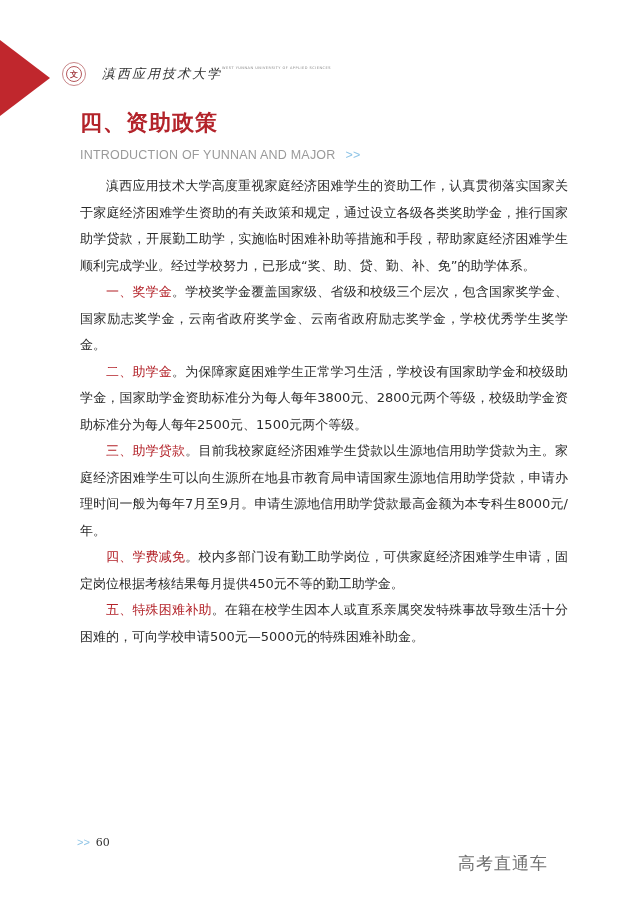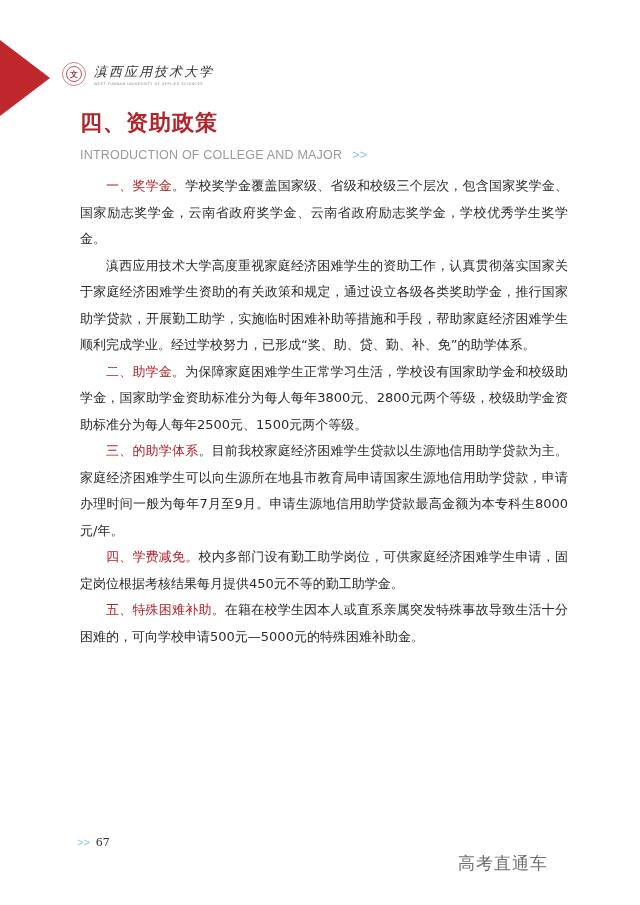--- a/index.html
+++ b/index.html
@@ -15,21 +15,21 @@
   .logo { position: absolute; left: 62px; top: 62px; display: flex; align-items: center; }
   .logo-seal {
     width: 24px; height: 24px; border-radius: 50%; border: 1.5px solid #c9888a;
     display: flex; align-items: center; justify-content: center; box-sizing: border-box;
   }
   .logo-seal-inner {
     width: 16px; height: 16px; border-radius: 50%; border: 1px solid #b5565a;
     display: flex; align-items: center; justify-content: center; box-sizing: border-box;
     font-size: 8px; color: #a33a3f; font-weight: bold;
   }
-  .logo-text { margin-left: 8px; display: flex; flex-direction: column; }
+  .logo-text { margin-left: 16px; display: flex; flex-direction: row; }
   .logo-cn { font-family: "DejaVu Serif", serif; font-size: 13px; letter-spacing: 2px; color: #333; font-style: italic; }
   .logo-en { font-size: 3.5px; letter-spacing: 0.5px; color: #888; margin-top: 1px; }
 
   .section-title {
     position: absolute; left: 80px; top: 108px; font-size: 22px; font-weight: bold;
     color: #b3232a; letter-spacing: 1px;
   }
   .section-subtitle {
     position: absolute; left: 80px; top: 148px; font-size: 12.5px; color: #9a9a9a; letter-spacing: 0.2px;
     font-family: "Liberation Sans", sans-serif;
@@ -62,41 +62,41 @@
     <div class="logo-seal-inner">文</div>
   </div>
   <div class="logo-text">
     <span class="logo-cn">滇西应用技术大学</span>
     <span class="logo-en">WEST YUNNAN UNIVERSITY OF APPLIED SCIENCES</span>
   </div>
 </div>
 
 <div class="section-title">四、资助政策</div>
 <div class="section-subtitle">
-  <span>INTRODUCTION OF COLLEGE AND MAJOR</span><span class="arrows">&gt;&gt;</span>
+  <span>INTRODUCTION OF YUNNAN AND MAJOR</span><span class="arrows">&gt;&gt;</span>
 </div>
 
 <div class="content">
   <p class="para">
-    <span class="hl">一、奖学金</span><span>。学校奖学金覆盖国家级、省级和校级三个层次，包含国家奖学金、国家励志奖学金，云南省政府奖学金、云南省政府励志奖学金，学校优秀学生奖学金。</span>
+    <span class="hl"></span><span>滇西应用技术大学高度重视家庭经济困难学生的资助工作，认真贯彻落实国家关于家庭经济困难学生资助的有关政策和规定，通过设立各级各类奖助学金，推行国家助学贷款，开展勤工助学，实施临时困难补助等措施和手段，帮助家庭经济困难学生顺利完成学业。经过学校努力，已形成“奖、助、贷、勤、补、免”的助学体系。</span>
   </p>
   <p class="para">
-    <span class="hl"></span><span>滇西应用技术大学高度重视家庭经济困难学生的资助工作，认真贯彻落实国家关于家庭经济困难学生资助的有关政策和规定，通过设立各级各类奖助学金，推行国家助学贷款，开展勤工助学，实施临时困难补助等措施和手段，帮助家庭经济困难学生顺利完成学业。经过学校努力，已形成“奖、助、贷、勤、补、免”的助学体系。</span>
+    <span class="hl">一、奖学金</span><span>。学校奖学金覆盖国家级、省级和校级三个层次，包含国家奖学金、国家励志奖学金，云南省政府奖学金、云南省政府励志奖学金，学校优秀学生奖学金。</span>
   </p>
   <p class="para">
     <span class="hl">二、助学金</span><span>。为保障家庭困难学生正常学习生活，学校设有国家助学金和校级助学金，国家助学金资助标准分为每人每年3800元、2800元两个等级，校级助学金资助标准分为每人每年2500元、1500元两个等级。</span>
   </p>
   <p class="para">
-    <span class="hl">三、的助学体系</span><span>。目前我校家庭经济困难学生贷款以生源地信用助学贷款为主。家庭经济困难学生可以向生源所在地县市教育局申请国家生源地信用助学贷款，申请办理时间一般为每年7月至9月。申请生源地信用助学贷款最高金额为本专科生8000元/年。</span>
+    <span class="hl">三、助学贷款</span><span>。目前我校家庭经济困难学生贷款以生源地信用助学贷款为主。家庭经济困难学生可以向生源所在地县市教育局申请国家生源地信用助学贷款，申请办理时间一般为每年7月至9月。申请生源地信用助学贷款最高金额为本专科生8000元/年。</span>
   </p>
   <p class="para">
     <span class="hl">四、学费减免</span><span>。校内多部门设有勤工助学岗位，可供家庭经济困难学生申请，固定岗位根据考核结果每月提供450元不等的勤工助学金。</span>
   </p>
   <p class="para">
     <span class="hl">五、特殊困难补助</span><span>。在籍在校学生因本人或直系亲属突发特殊事故导致生活十分困难的，可向学校申请500元—5000元的特殊困难补助金。</span>
   </p>
 </div>
 
 <div class="footer-page">
-  <span class="arrows">&gt;&gt;</span><span>67</span>
+  <span class="arrows">&gt;&gt;</span><span>60</span>
 </div>
 
 <div class="watermark">高考直通车</div>
 
 </body></html>

